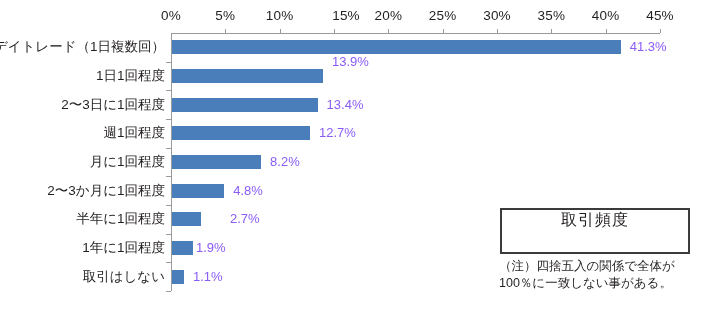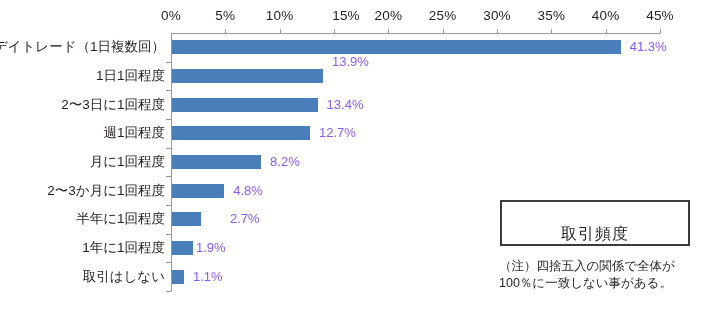--- a/index.html
+++ b/index.html
@@ -117,28 +117,28 @@
     font-size: 13px;
     line-height: 16px;
     color: #8b5cf6;
     white-space: nowrap;
   }
 
   
   #legend-box {
     position: absolute;
     left: 500px;
-    top: 200px;
+    top: 208px;
     width: 190px;
     height: 46px;
     border: 2px solid #3b3b3b;
     box-sizing: border-box;
     background: #ffffff;
     display: flex;
-    align-items: flex-end;
+    align-items: flex-start;
     justify-content: center;
   }
   #legend-title {
     font-size: 16px;
     line-height: 20px;
     color: #231f20;
     letter-spacing: 1px;
   }
 
   

